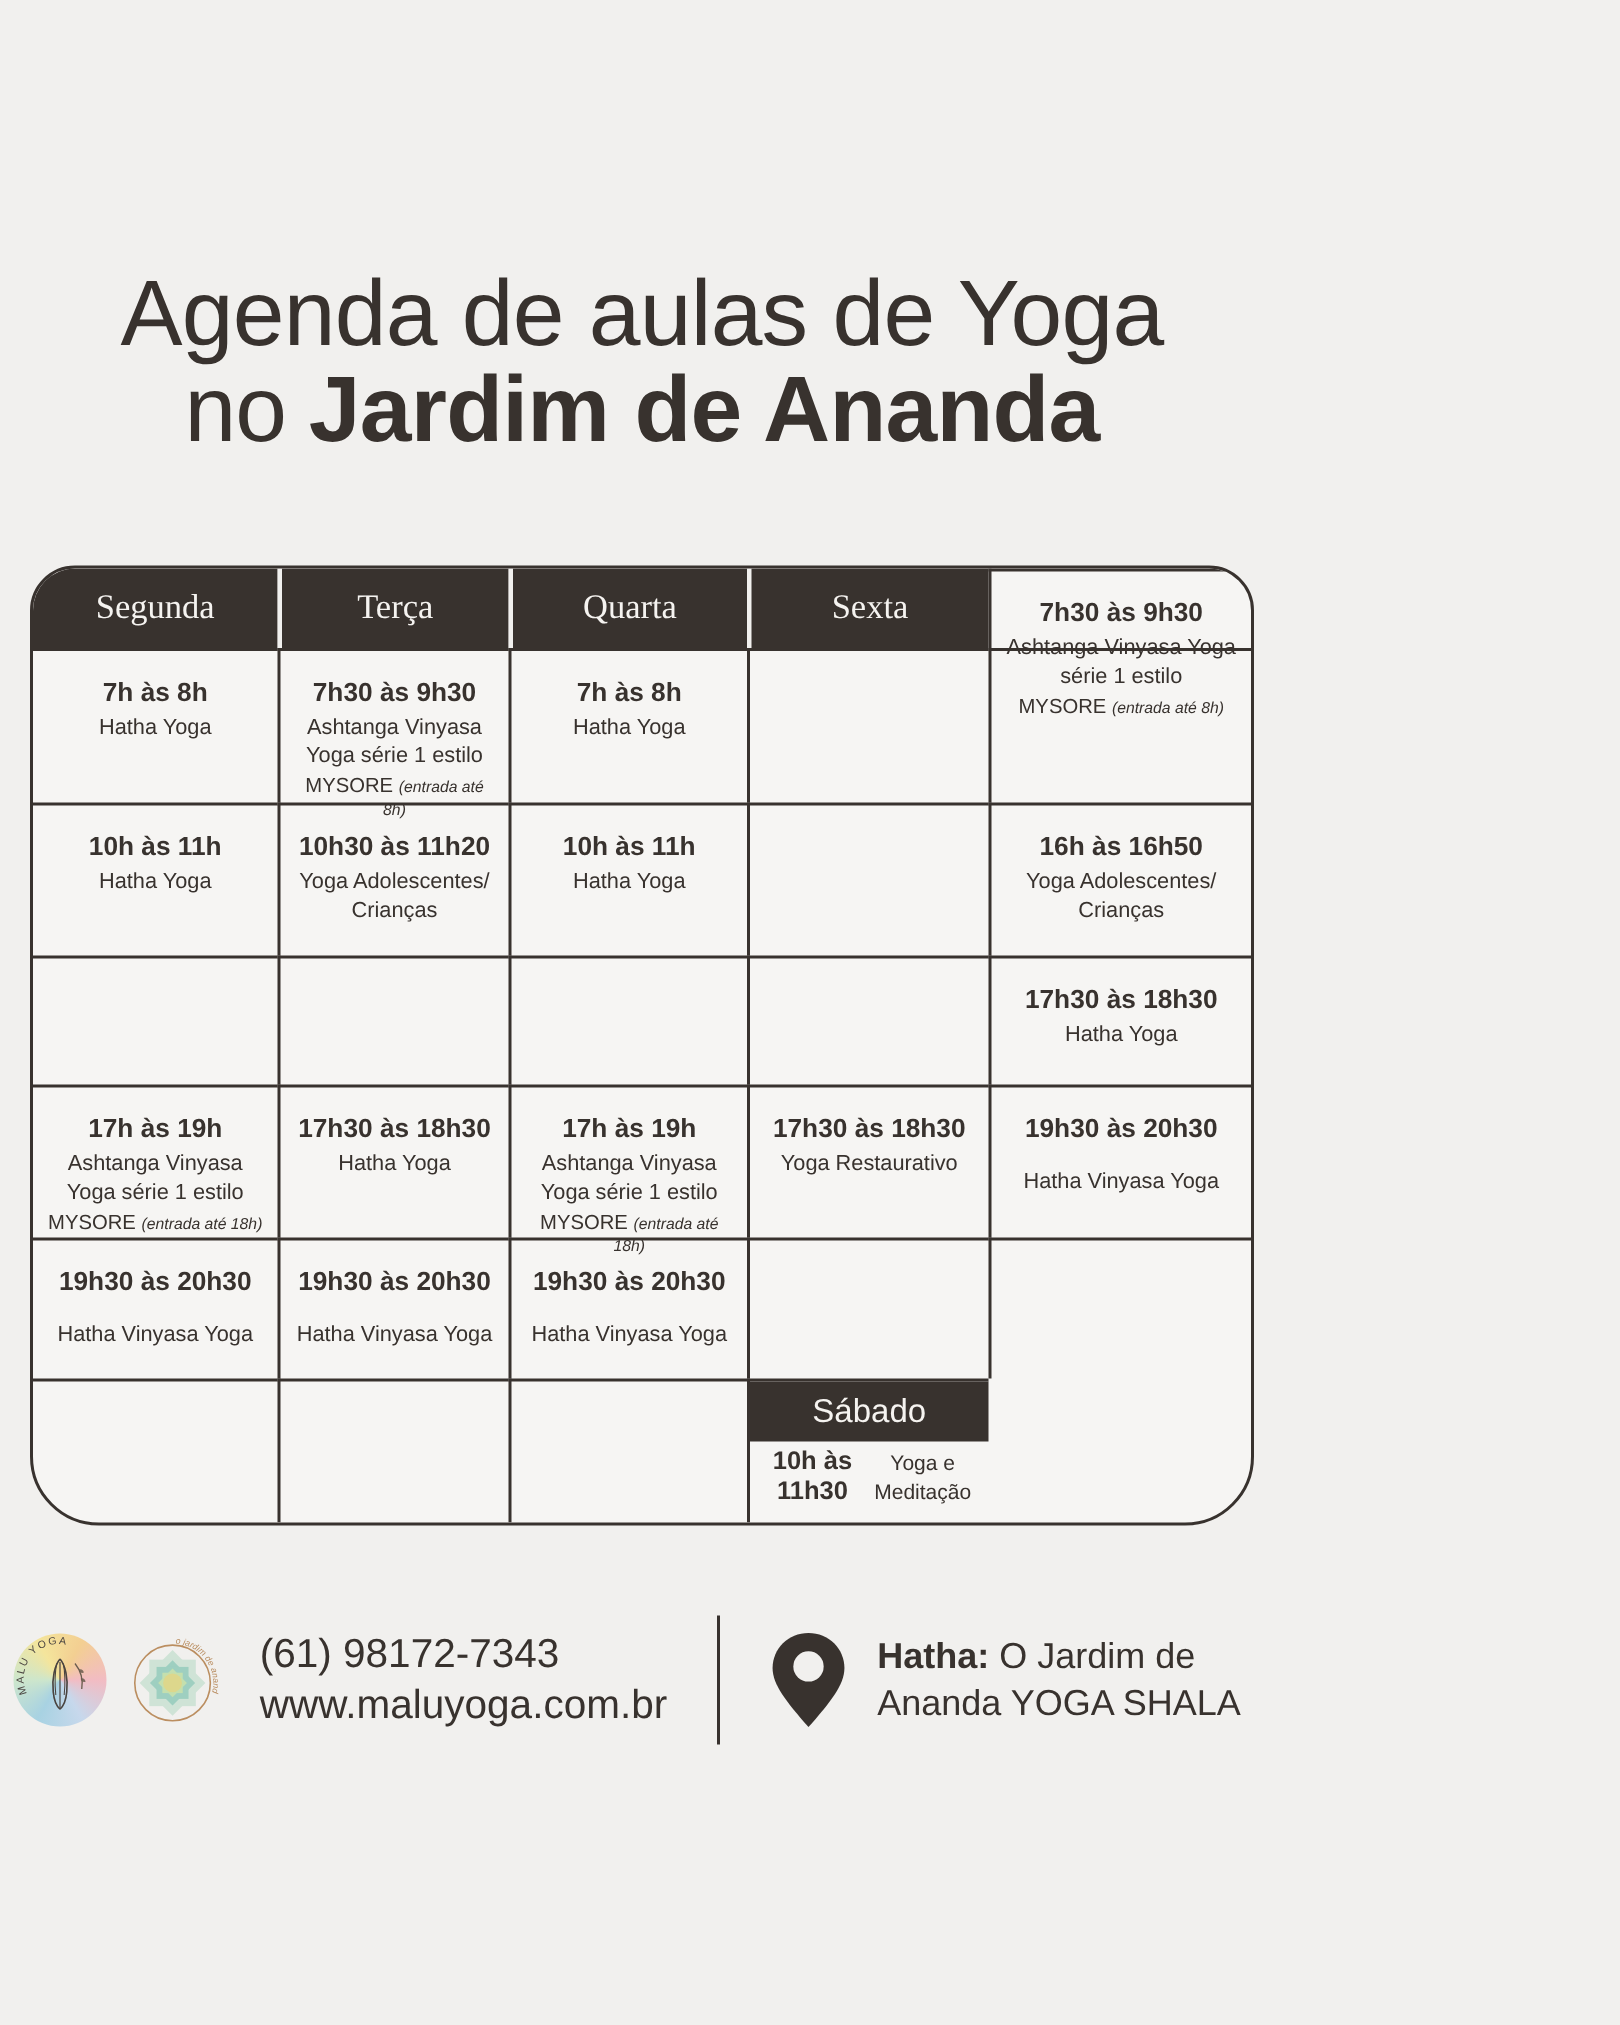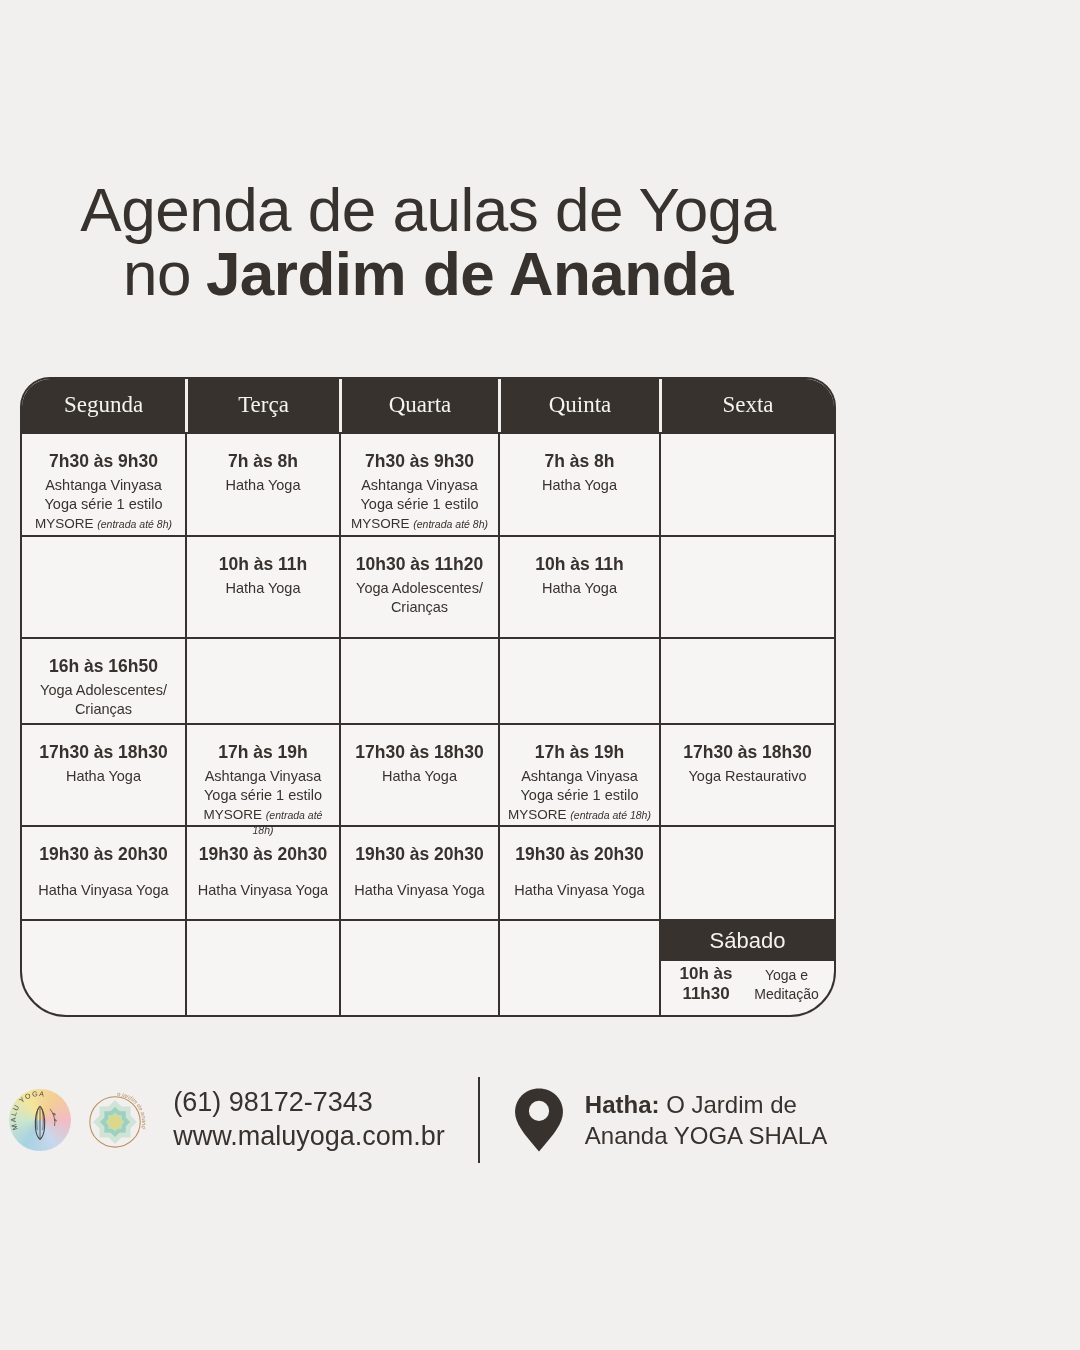--- a/index.html
+++ b/index.html
@@ -104,21 +104,20 @@
   <div class="title">
     <div>Agenda de aulas de Yoga</div>
     <div><span class="prefix">no</span><span class="bold">Jardim de Ananda</span></div>
   </div>
 
   <div class="schedule">
 
     <div class="day">Segunda</div>
     <div class="day">Terça</div>
     <div class="day">Quarta</div>
-    <div class="day">Quinta</div>
     <div class="day">Sexta</div>
 
     <div class="cell">
       <div class="time">7h30 às 9h30</div>
       <div class="cname">Ashtanga Vinyasa Yoga série 1 estilo</div>
       <div class="mysore"><span>MYSORE</span> <span class="note">(entrada até 8h)</span></div>
     </div>
     <div class="cell">
       <div class="time">7h às 8h</div>
       <div class="cname">Hatha Yoga</div>

